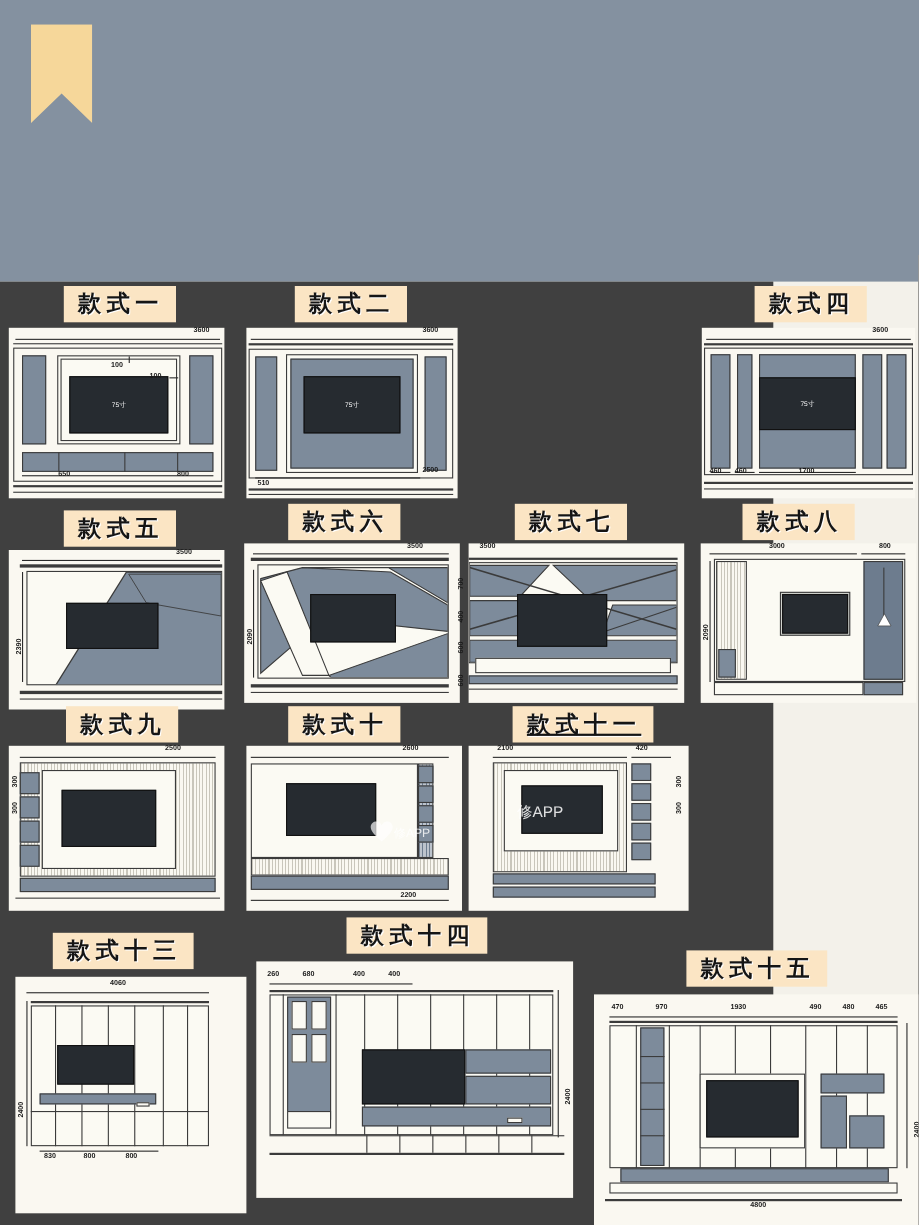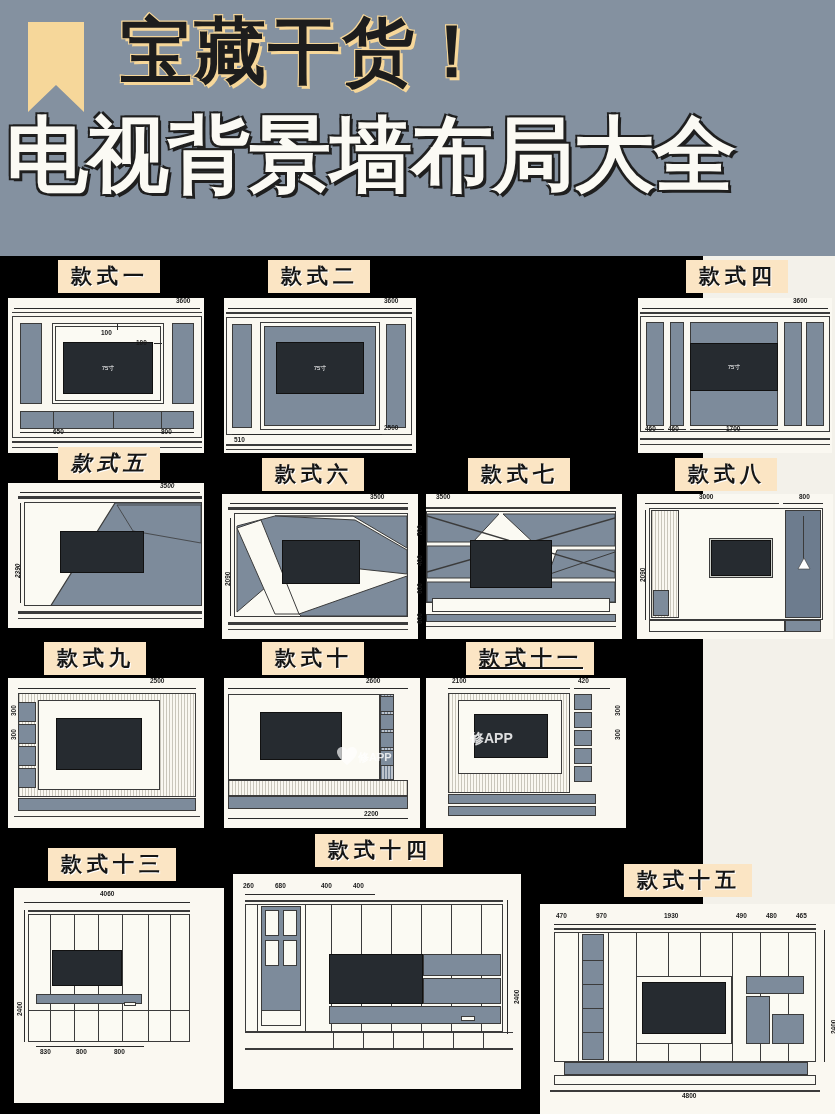--- a/index.html
+++ b/index.html
@@ -31,21 +31,21 @@
   }
   .head-line2{
     position:absolute;left:6px;top:112px;width:828px;
     font-size:82px;font-weight:bold;letter-spacing:-1px;
     color:#fbfaf4;
     text-shadow:3px 3px 0 #1f1f1f,-2px -2px 0 #1f1f1f,2px -2px 0 #1f1f1f,-2px 2px 0 #1f1f1f;
     font-family:"DejaVu Sans","Liberation Sans",sans-serif;
     white-space:nowrap;line-height:1.05;
   }
   
-  .board{position:relative;width:703px;height:858px;background:#000000;}
+  .board{position:relative;width:703px;height:858px;background:#404040;}
   .cell{position:absolute;}
   .title{
     position:absolute;background:#fbe5c4;
     font-size:21px;font-weight:bold;color:#151515;
     letter-spacing:5px;padding:2px 11px 3px 13px;
     white-space:nowrap;
     font-family:"DejaVu Sans","Liberation Sans",sans-serif;
     text-shadow:1px 1px 0 #fff;
   }
   .fig{position:absolute;background:#faf8f1;}
@@ -62,37 +62,35 @@
   .dimv{position:absolute;font-size:6.5px;font-weight:bold;color:#1a1a1a;white-space:nowrap;
        font-family:"Liberation Sans",sans-serif;transform:rotate(-90deg);transform-origin:left top;}
   .slats{position:absolute;overflow:hidden;
     background:repeating-linear-gradient(90deg,#c9c6bb 0 1px,#faf8f1 1px 3px);
     border:1px solid #3b3b3b;box-sizing:border-box;}
   .slatsd{position:absolute;overflow:hidden;
     background:repeating-linear-gradient(90deg,#6d7c8e 0 1px,#bcc3cc 1px 3px);
     border:1px solid #3b3b3b;box-sizing:border-box;}
   .dimline{position:absolute;background:#2a2a2a;height:1px;}
   .dimlinev{position:absolute;background:#2a2a2a;width:1px;}
-  .wm{position:absolute;color:rgba(255,255,255,.75);font-weight:bold;pointer-events:none;}
+  .wm{position:absolute;color:rgba(255,255,255,.75);font-weight:normal;pointer-events:none;}
   .wm-brand{
     position:absolute;right:4px;bottom:2px;text-align:center;
     font-family:"DejaVu Sans","Liberation Sans",sans-serif;
   }
   .wm-brand .cn{font-size:40px;font-weight:bold;color:#9aa3ad;
     -webkit-text-stroke:1px #5d6670;letter-spacing:3px;line-height:1;opacity:.85;}
   .wm-brand .url{font-size:9px;font-weight:bold;color:#8e97a1;letter-spacing:1px;opacity:.9;}
   .heart{position:absolute;width:22px;height:20px;opacity:.8;}
 </style>
 </head>
 <body>
 
 <div class="header">
   <div class="ribbon"></div>
-  <div class="head-line1">宝藏干货！</div>
-  <div class="head-line2">电视背景墙布局大全</div>
 </div>
 
 <div class="board">
 
 <div class="cell" style="left:0;top:4px;width:210px;height:200px;">
   <div class="title" style="left:58px;top:0;">款式一</div>
   <div class="fig" style="left:8px;top:38px;width:196px;height:155px;">
     <div class="dim" style="left:168px;top:-1px;">3600</div>
     <div class="dimline" style="left:6px;top:10px;width:186px;"></div>
     <div class="ln" style="left:4px;top:14px;width:190px;height:1px;"></div>
@@ -156,21 +154,21 @@
     <div class="dim" style="left:7px;top:127px;">460</div>
     <div class="dimline" style="left:30px;top:131px;width:18px;"></div>
     <div class="dim" style="left:30px;top:127px;">460</div>
     <div class="dimline" style="left:52px;top:131px;width:88px;"></div>
     <div class="dim" style="left:88px;top:127px;">1700</div>
     <div class="ln" style="left:2px;top:140px;width:190px;height:2px;"></div>
     <div class="ln" style="left:2px;top:146px;width:190px;height:1px;"></div>
   </div>
 </div>
 
-<div class="cell" style="left:0;top:191px;width:210px;height:190px;font-style:italic;">
+<div class="cell" style="left:0;top:208px;width:210px;height:190px;">
   <div class="title" style="left:58px;top:0;">款式五</div>
   <div class="fig" style="left:8px;top:36px;width:196px;height:145px;">
     <div class="dim" style="left:152px;top:-1px;">3500</div>
     <div class="dimline" style="left:12px;top:9px;width:180px;"></div>
     <div class="ln" style="left:10px;top:13px;width:184px;height:3px;"></div>
     <div class="dimv" style="left:6px;top:95px;">2390</div>
     <div class="dimlinev" style="left:12px;top:20px;height:100px;"></div>
     <div class="frame" style="left:16px;top:19px;width:178px;height:104px;background:#fbfaf3;overflow:hidden;">
       <svg width="178" height="104" viewBox="0 0 178 104" style="position:absolute;left:0;top:0;">
         <polygon points="90,0 178,0 178,104 25,104" fill="#7d8b9b" stroke="#3b3b3b" stroke-width="1.2"></polygon>
@@ -251,21 +249,21 @@
       <polygon points="7,0 13,11 1,11" fill="#ffffff" stroke="#3b3b3b" stroke-width="0.6"></polygon>
     </svg>
     <div class="frame" style="left:72px;top:44px;width:64px;height:40px;background:#cfd2cc;"></div>
     <div class="tv" style="left:74px;top:46px;width:60px;height:36px;"></div>
     <div class="wht" style="left:12px;top:126px;width:136px;height:12px;"></div>
     <div class="panel" style="left:148px;top:126px;width:36px;height:12px;"></div>
   </div>
 </div>
 
 <div class="cell" style="left:0;top:386px;width:210px;height:195px;">
-  <div class="title" style="left:44px;top:0;">款式九</div>
+  <div class="title" style="left:60px;top:0;">款式九</div>
   <div class="fig" style="left:8px;top:36px;width:196px;height:150px;">
     <div class="dim" style="left:142px;top:-1px;">2500</div>
     <div class="dimline" style="left:10px;top:10px;width:178px;"></div>
     <div class="dimv" style="left:2px;top:38px;">300</div>
     <div class="dimv" style="left:2px;top:62px;">300</div>
     <div class="slats" style="left:10px;top:15px;width:178px;height:104px;"></div>
     <div class="wht" style="left:30px;top:22px;width:122px;height:90px;"></div>
     <div class="tv" style="left:48px;top:40px;width:86px;height:52px;"></div>
     <div class="panel" style="left:10px;top:24px;width:18px;height:20px;"></div>
     <div class="panel" style="left:10px;top:46px;width:18px;height:20px;"></div>

